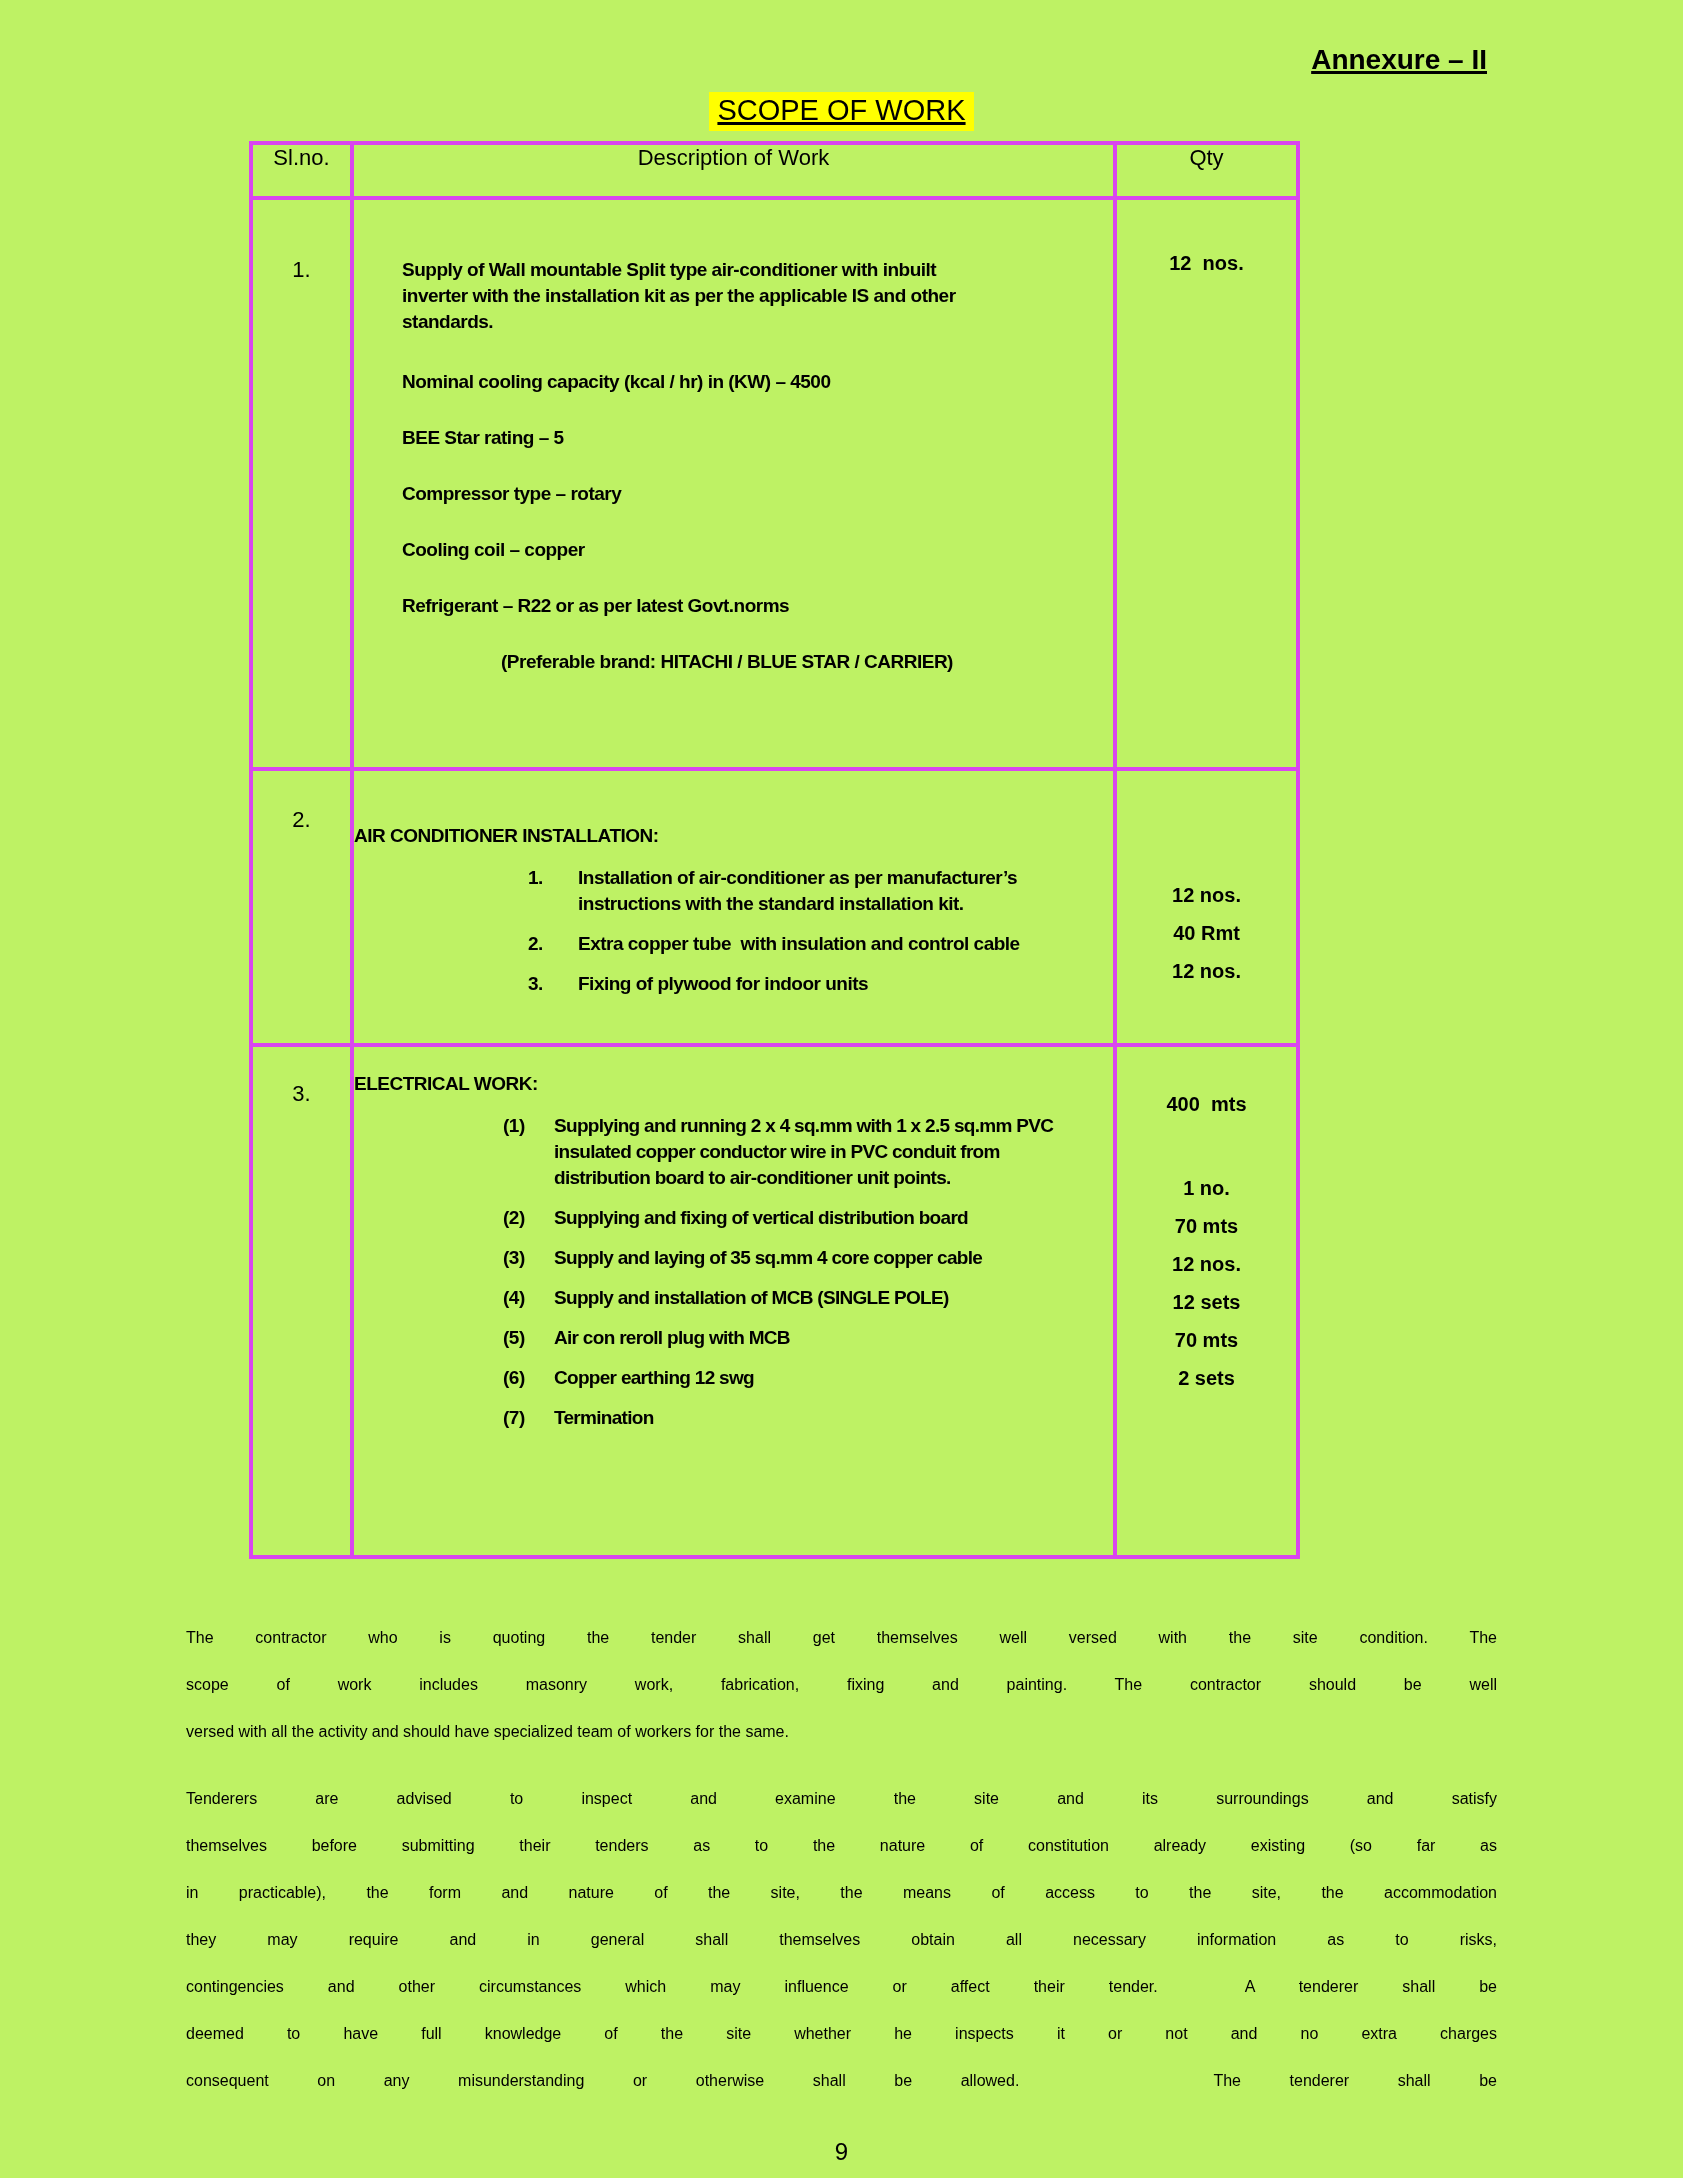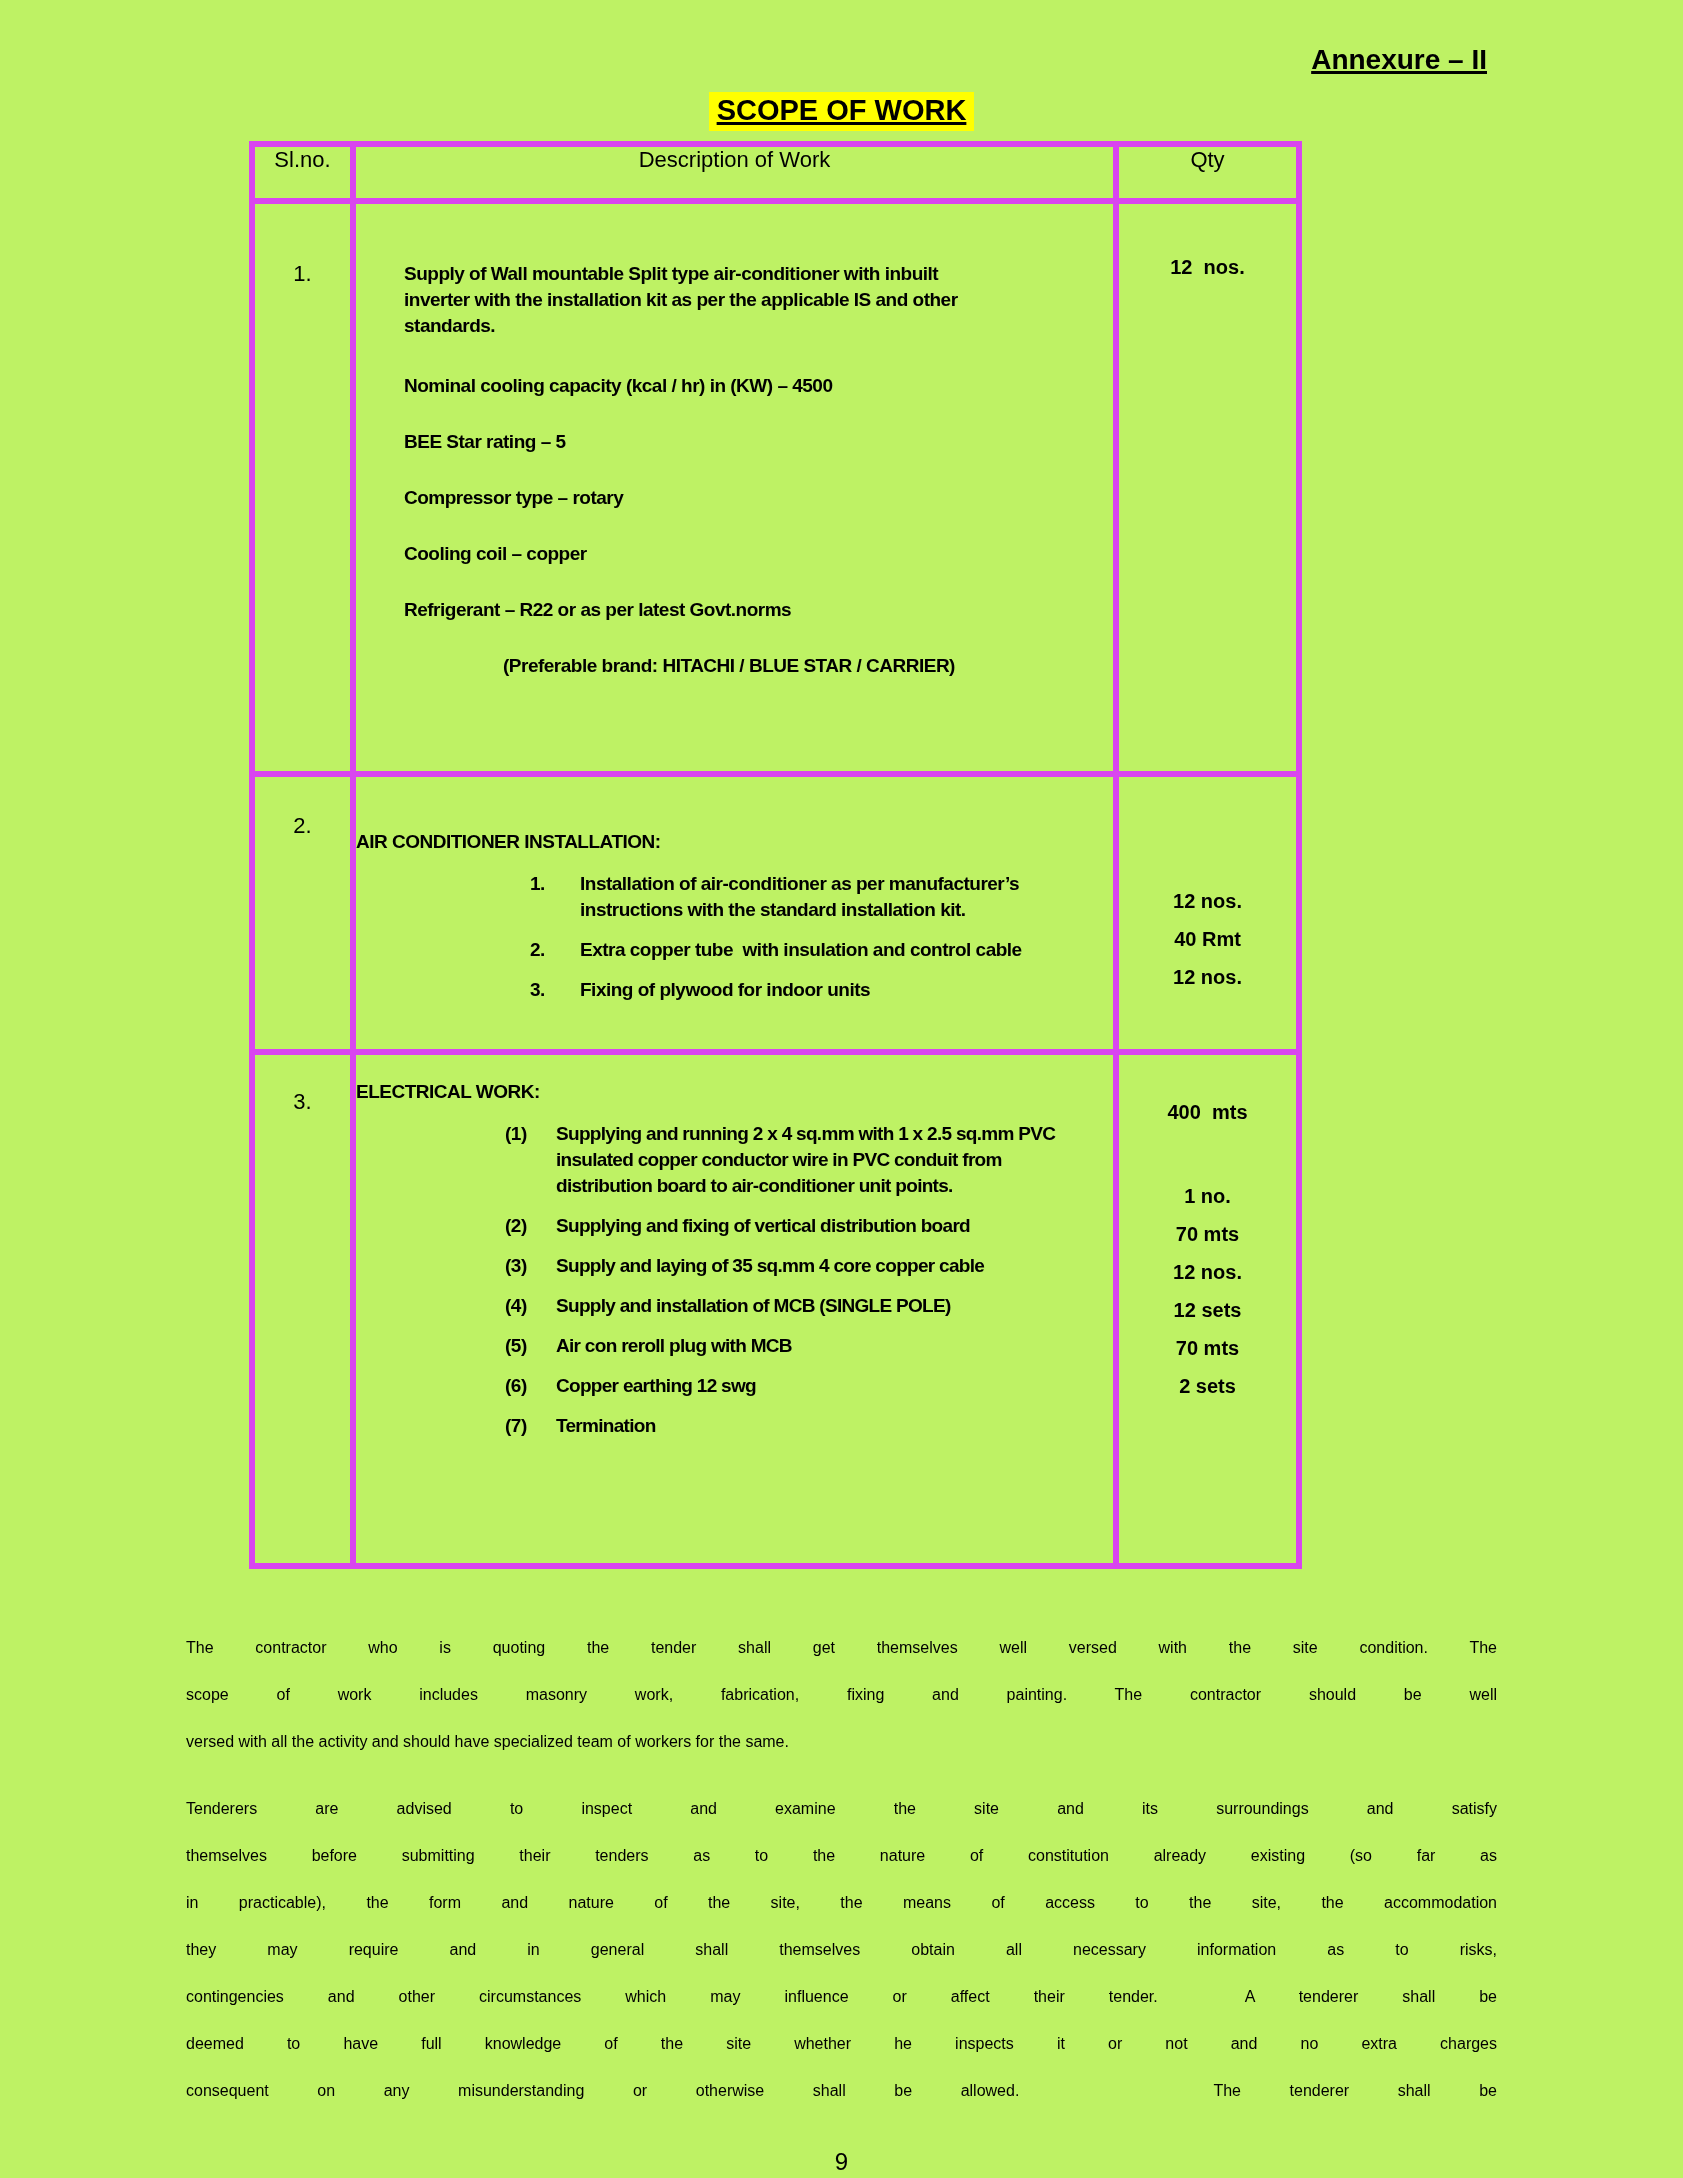--- a/index.html
+++ b/index.html
@@ -11,30 +11,30 @@
   }
   
   .annexure {
     padding-top:44px; padding-right:196px; text-align:right;
     font-size:28px; font-weight:bold;
   }
   .annexure span { text-decoration:underline; text-decoration-thickness:3px; }
   .title-row { text-align:center; margin-top:16px; }
   .title-hl {
     display:inline-block; background:#FFFF00;
-    font-size:29px; font-weight:bold;
+    font-size:29px; font-weight:normal;
     text-decoration:underline; text-decoration-thickness:3px;
     padding:2px 8px 4px 8px;
   }
   
   table.sow {
     margin:10px 0 0 249px; width:1047px;
     border-collapse:collapse; table-layout:fixed;
   }
-  table.sow td { border:6px solid #d946ef; vertical-align:top; padding:0; }
+  table.sow td { border:4px solid #d946ef; vertical-align:top; padding:0; }
   td.hcell {
     font-size:22px; font-weight:normal; text-align:center;
     vertical-align:middle; height:51px;
   }
   td.slcell { text-align:center; font-size:22px; font-weight:normal; }
   tr.r1 td.slcell { padding-top:57px; height:510px; }
   tr.r2 td.slcell { padding-top:36px; height:236px; }
   tr.r3 td.slcell { padding-top:34px; height:474px; }
   td.desccell {
     font-weight:bold; font-size:19px; letter-spacing:-0.5px;

